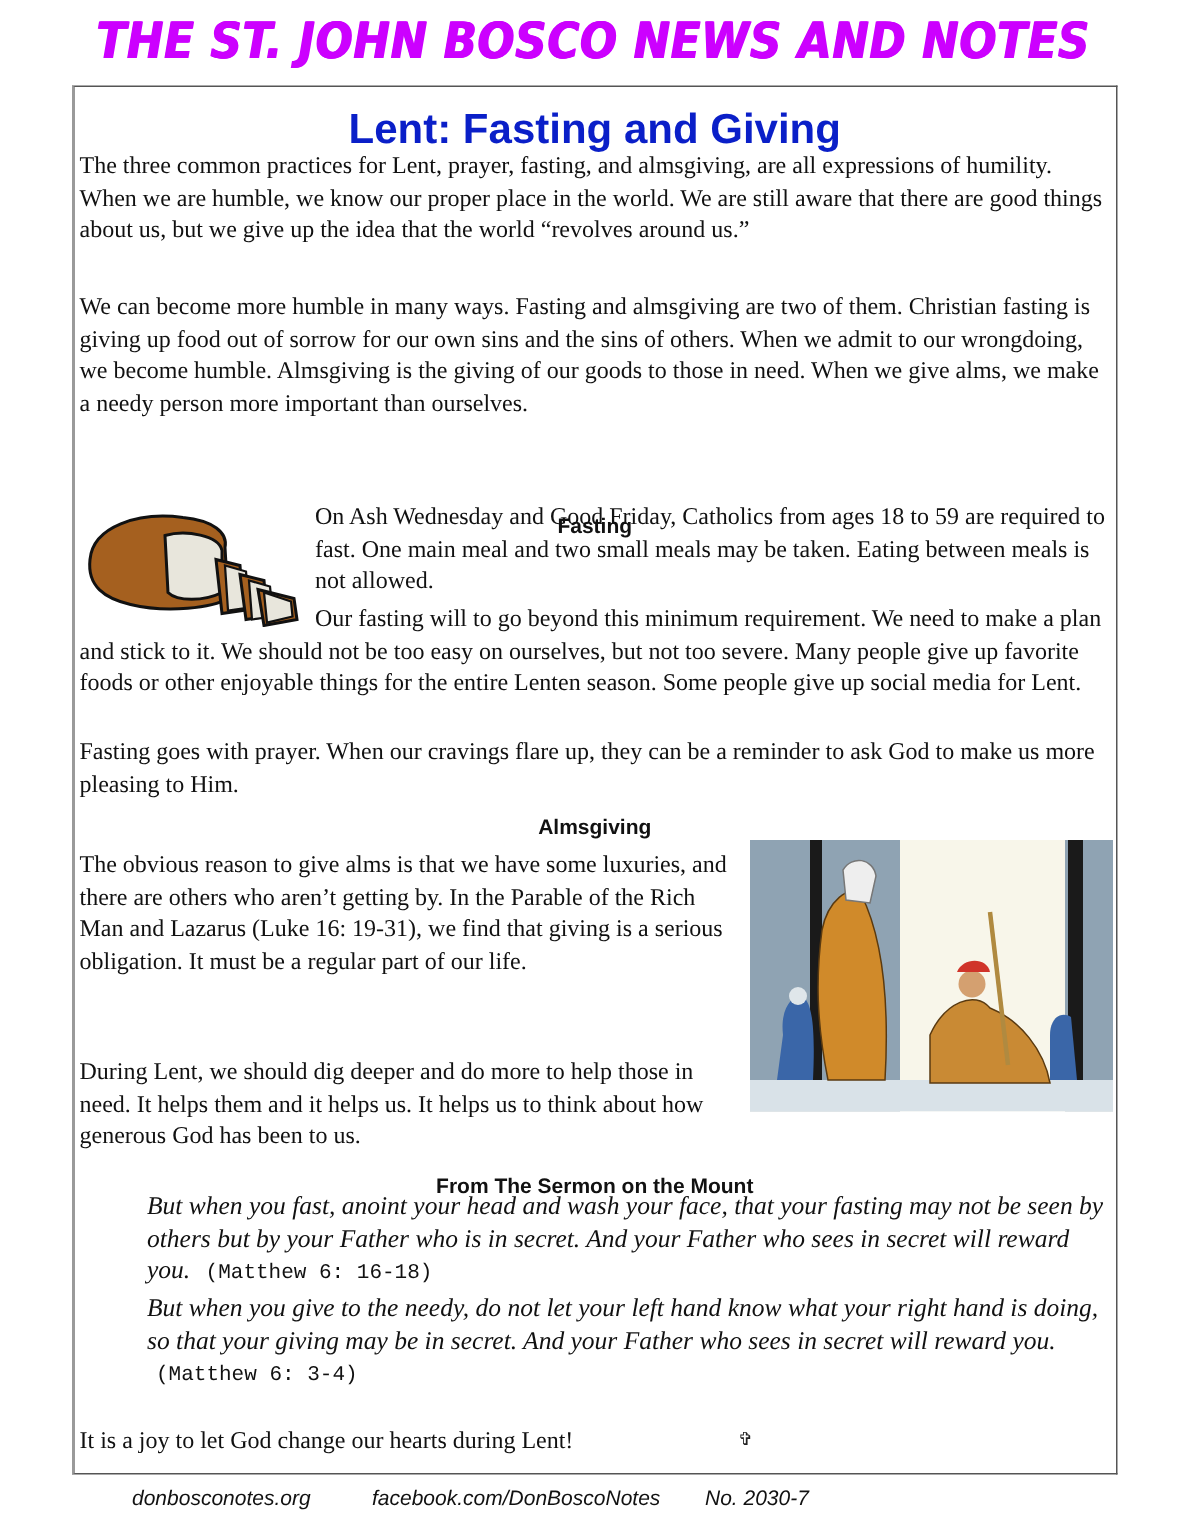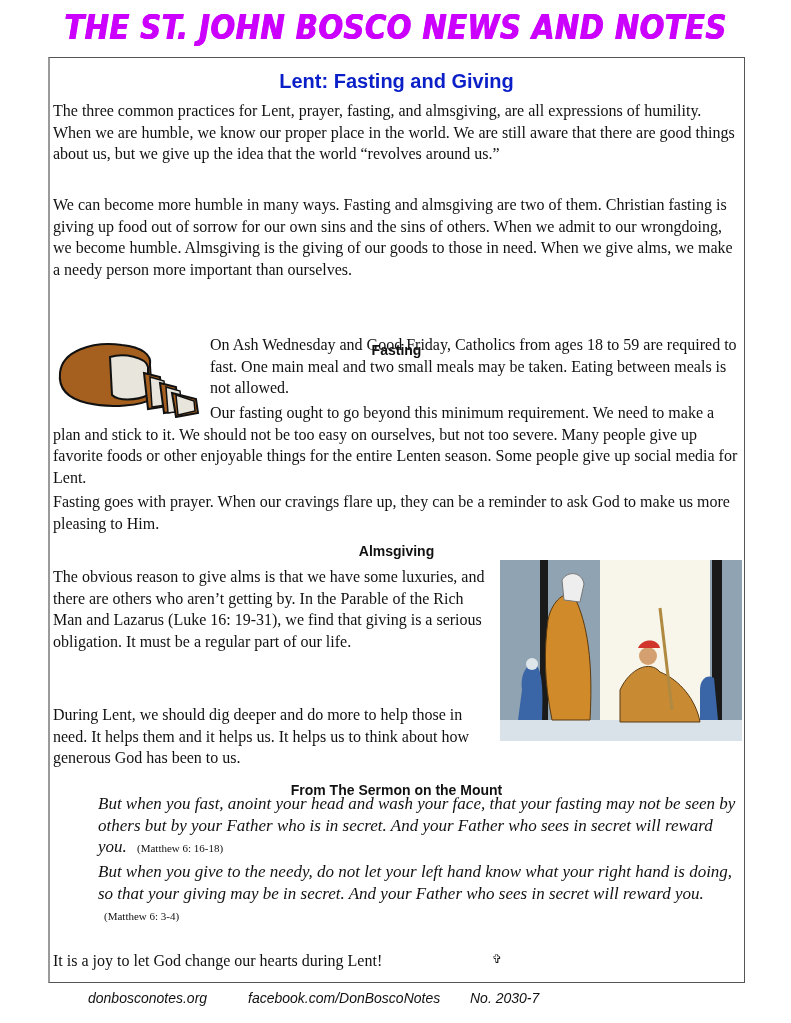--- a/index.html
+++ b/index.html
@@ -11,32 +11,32 @@
     transform: scaleY(1.15);
     text-shadow: 0.6px 0 0 #cc00ff, -0.4px 0 0 #cc00ff;
   }
   .box {
     position: absolute; left: 48px; top: 57px; width: 697px; height: 926px;
     border: 1px solid #555; border-left: 2px solid #9a9a9a; box-sizing: border-box;
   }
   .serif { font-family: "Liberation Serif", serif; font-size: 16px; line-height: 21.5px; color: #111; }
   .title {
     position: absolute; left: 48px; top: 70px; width: 697px; text-align: center;
-    font-family: "Liberation Sans", sans-serif; font-weight: bold; font-size: 20px; color: #0a1fc8;
+    font-family: "Liberation Sans", sans-serif; font-weight: bold; font-size: 28px; color: #0a1fc8;
   }
   .p { position: absolute; margin: 0; }
   .subhead {
     position: absolute; width: 697px; left: 48px; text-align: center;
     font-family: "Liberation Sans", sans-serif; font-weight: bold; font-size: 14px; color: #111;
   }
   .quote {
     position: absolute; left: 98px; width: 640px; margin: 0;
     font-family: "Liberation Serif", serif; font-style: italic; font-size: 17px; line-height: 21.5px; color: #111;
   }
-  .cite { font-family: Liberation Serif, serif; font-style: normal; font-size: 11px; margin-left: 6px; }
+  .cite { font-family: Liberation Mono, monospace; font-style: normal; font-size: 14px; margin-left: 6px; }
   .footer {
     position: absolute; top: 990px; left: 0; width: 791px;
     font-family: "Liberation Sans", sans-serif; font-style: italic; font-size: 14px; color: #111;
   }
   .footer span { position: absolute; white-space: nowrap; }
   .bread { position: absolute; left: 52px; top: 333px; width: 150px; height: 85px; }
   .lazarus { position: absolute; left: 500px; top: 560px; width: 242px; height: 181px; overflow: hidden; }
   .cross { position: absolute; left: 492px; top: 952px; font-size: 12px; color: #222; }
 </style>
 </head>
@@ -58,21 +58,21 @@
   <path d="M58 24 C72 20 94 24 96 34 L96 62 C84 68 66 68 60 62 Z" fill="#e8e6dc" stroke="#111" stroke-width="2"></path>
   <path d="M92 40 L108 44 L110 74 L96 76 Z" fill="#a5601f" stroke="#111" stroke-width="2"></path>
   <path d="M98 44 L112 48 L114 72 L100 74 Z" fill="#e8e6dc" stroke="#111" stroke-width="1.5"></path>
   <path d="M108 50 L124 54 L126 78 L112 80 Z" fill="#a5601f" stroke="#111" stroke-width="2"></path>
   <path d="M114 54 L128 58 L130 78 L116 80 Z" fill="#e8e6dc" stroke="#111" stroke-width="1.5"></path>
   <path d="M120 60 L144 66 L146 80 L124 84 Z" fill="#a5601f" stroke="#111" stroke-width="2"></path>
   <path d="M124 62 L142 68 L143 78 L126 82 Z" fill="#e8e6dc" stroke="#111" stroke-width="1.5"></path>
 </svg>
 
 <p class="p serif" style="left:210px; top:334px; width:530px;">On Ash Wednesday and Good Friday, Catholics from ages 18 to 59 are required to fast.  One main meal and two small meals may be taken.  Eating between meals is not allowed.</p>
-<p class="p serif" style="left:53px; top:402px; width:688px; text-indent:157px;">Our fasting ought to go beyond this minimum requirement.  We need to make a plan and stick to it.  We should not be too easy on ourselves, but not too severe.  Many people give up favorite foods or other enjoyable things for the entire Lenten season.  Some people give up social media for Lent.</p>
+<p class="p serif" style="left:53px; top:402px; width:688px; text-indent:157px;">Our fasting will to go beyond this minimum requirement.  We need to make a plan and stick to it.  We should not be too easy on ourselves, but not too severe.  Many people give up favorite foods or other enjoyable things for the entire Lenten season.  Some people give up social media for Lent.</p>
 <p class="p serif" style="left:53px; top:491px; width:688px;">Fasting goes with prayer.  When our cravings flare up, they can be a reminder to ask God to make us more pleasing to Him.</p>
 
 <div class="subhead" style="top:543px;">Almsgiving</div>
 
 <p class="p serif" style="left:53px; top:566px; width:440px;">The obvious reason to give alms is that we have some luxuries, and there are others who aren’t getting by.  In the Parable of the Rich Man and Lazarus (Luke 16: 19-31), we find that giving is a serious obligation.  It must be a regular part of our life.</p>
 <p class="p serif" style="left:53px; top:680px; width:430px;margin-top:24px;">During Lent, we should dig deeper and do more to help those in need.  It helps them and it helps us.  It helps us to think about how generous God has been to us.</p>
 
 <svg class="lazarus" viewBox="0 0 242 181">
   <rect width="242" height="181" fill="#f8f6ea"></rect>
   <rect x="0" y="0" width="100" height="181" fill="#8fa3b3"></rect>

